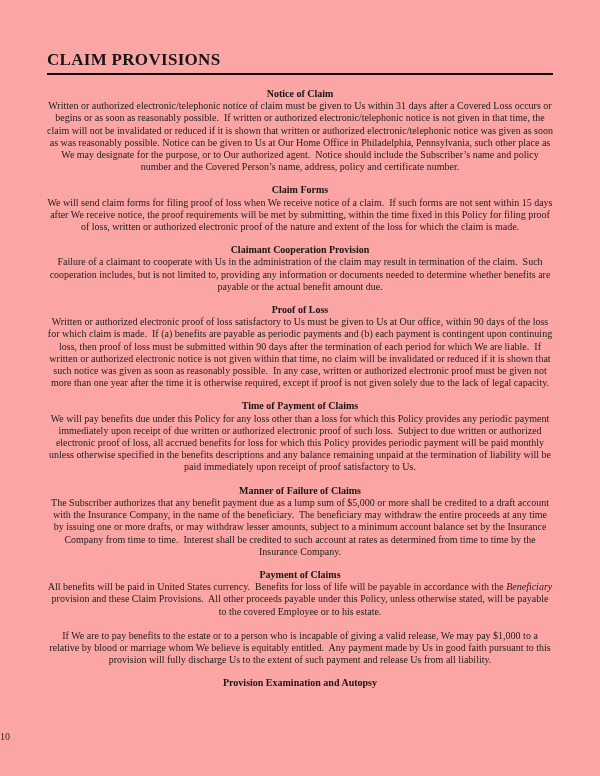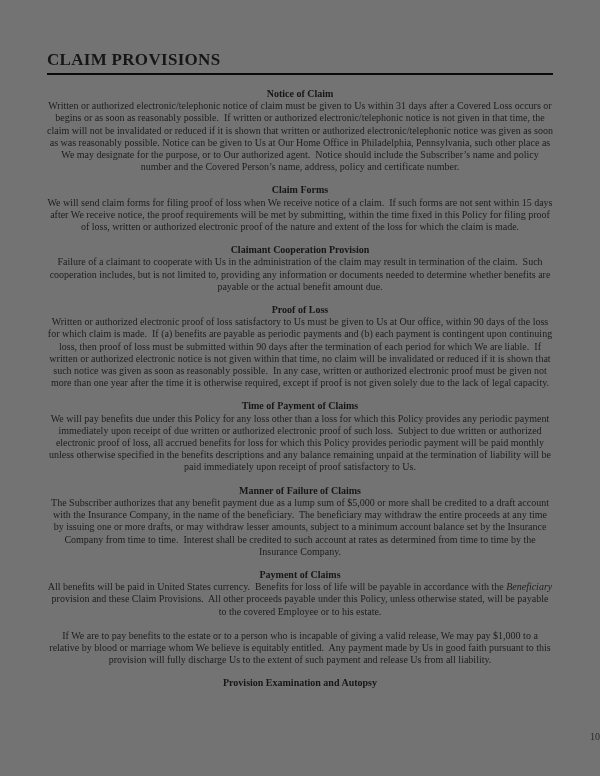--- a/index.html
+++ b/index.html
@@ -5,21 +5,21 @@
   html, body {
     margin: 0;
     padding: 0;
     background: #ffffff;
   }
   .page {
     position: relative;
     box-sizing: border-box;
     width: 600px;
     height: 776px;
-    background: #737373;
+    background: #fca5a5;
     padding: 50px 47px 0 47px;
     font-family: "Liberation Serif", "DejaVu Serif", serif;
     color: #1c1c1c;
     overflow: hidden;
   }
   .page-title {
     margin: 0 0 3px 0;
     font-size: 17px;
     font-weight: bold;
     letter-spacing: 0.3px;
@@ -53,21 +53,21 @@
     font-family: Liberation Serif, serif;
   }
   .italic {
     font-style: italic;
   }
   .page-footer {
     position: absolute;
     left: 0;
     bottom: 34px;
     width: 100%;
-    text-align: right;
+    text-align: left;
     font-size: 10px;
     color: #2a2a2a;
   }
 </style>
 </head>
 <body>
 
 <div class="page">
   <h1 class="page-title">CLAIM PROVISIONS</h1>
   <div class="title-rule"></div>

